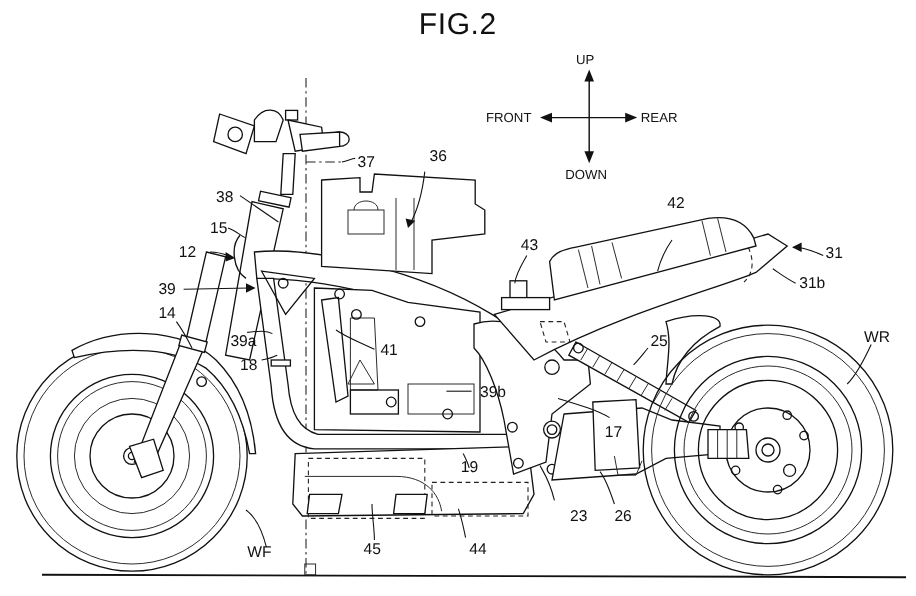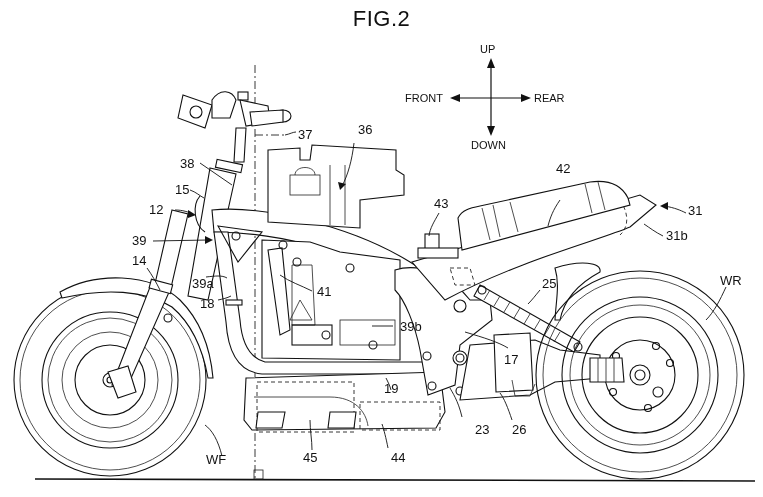--- a/index.html
+++ b/index.html
@@ -1,18 +1,18 @@
 <!DOCTYPE html>
 <html><head>
 <meta charset="utf-8">
 <style>
   html, body { margin:0; padding:0; background:#ffffff; }
   body { width:763px; height:497px; overflow:hidden; position:relative; font-family:"Liberation Sans", sans-serif; }
   #fig { position:absolute; left:0; top:0; width:763px; height:497px; }
-  .title { position:absolute; left:0; width:763px; top:6px; text-align:center; font-size:22px; color:#111; letter-spacing:0.5px; }
+  .title { position:absolute; left:0; width:763px; top:6px; text-align:center; font-size:25px; color:#111; letter-spacing:0.5px; }
   svg text { font-family:"Liberation Sans", sans-serif; fill:#111; }
   .lbl { font-size:13px; }
   .dir { font-size:11px; }
   .ln { stroke:#111; fill:none; stroke-width:1.1; }
   .thin { stroke:#222; fill:none; stroke-width:0.8; }
   .dash { stroke:#222; fill:none; stroke-width:0.9; stroke-dasharray:4 3; }
   .chain { stroke:#222; fill:none; stroke-width:0.9; stroke-dasharray:8 3 2 3; }
   .fillw { fill:#fff; stroke:#111; stroke-width:1.1; }
   .lead { stroke:#111; fill:none; stroke-width:0.9; }
 </style>

